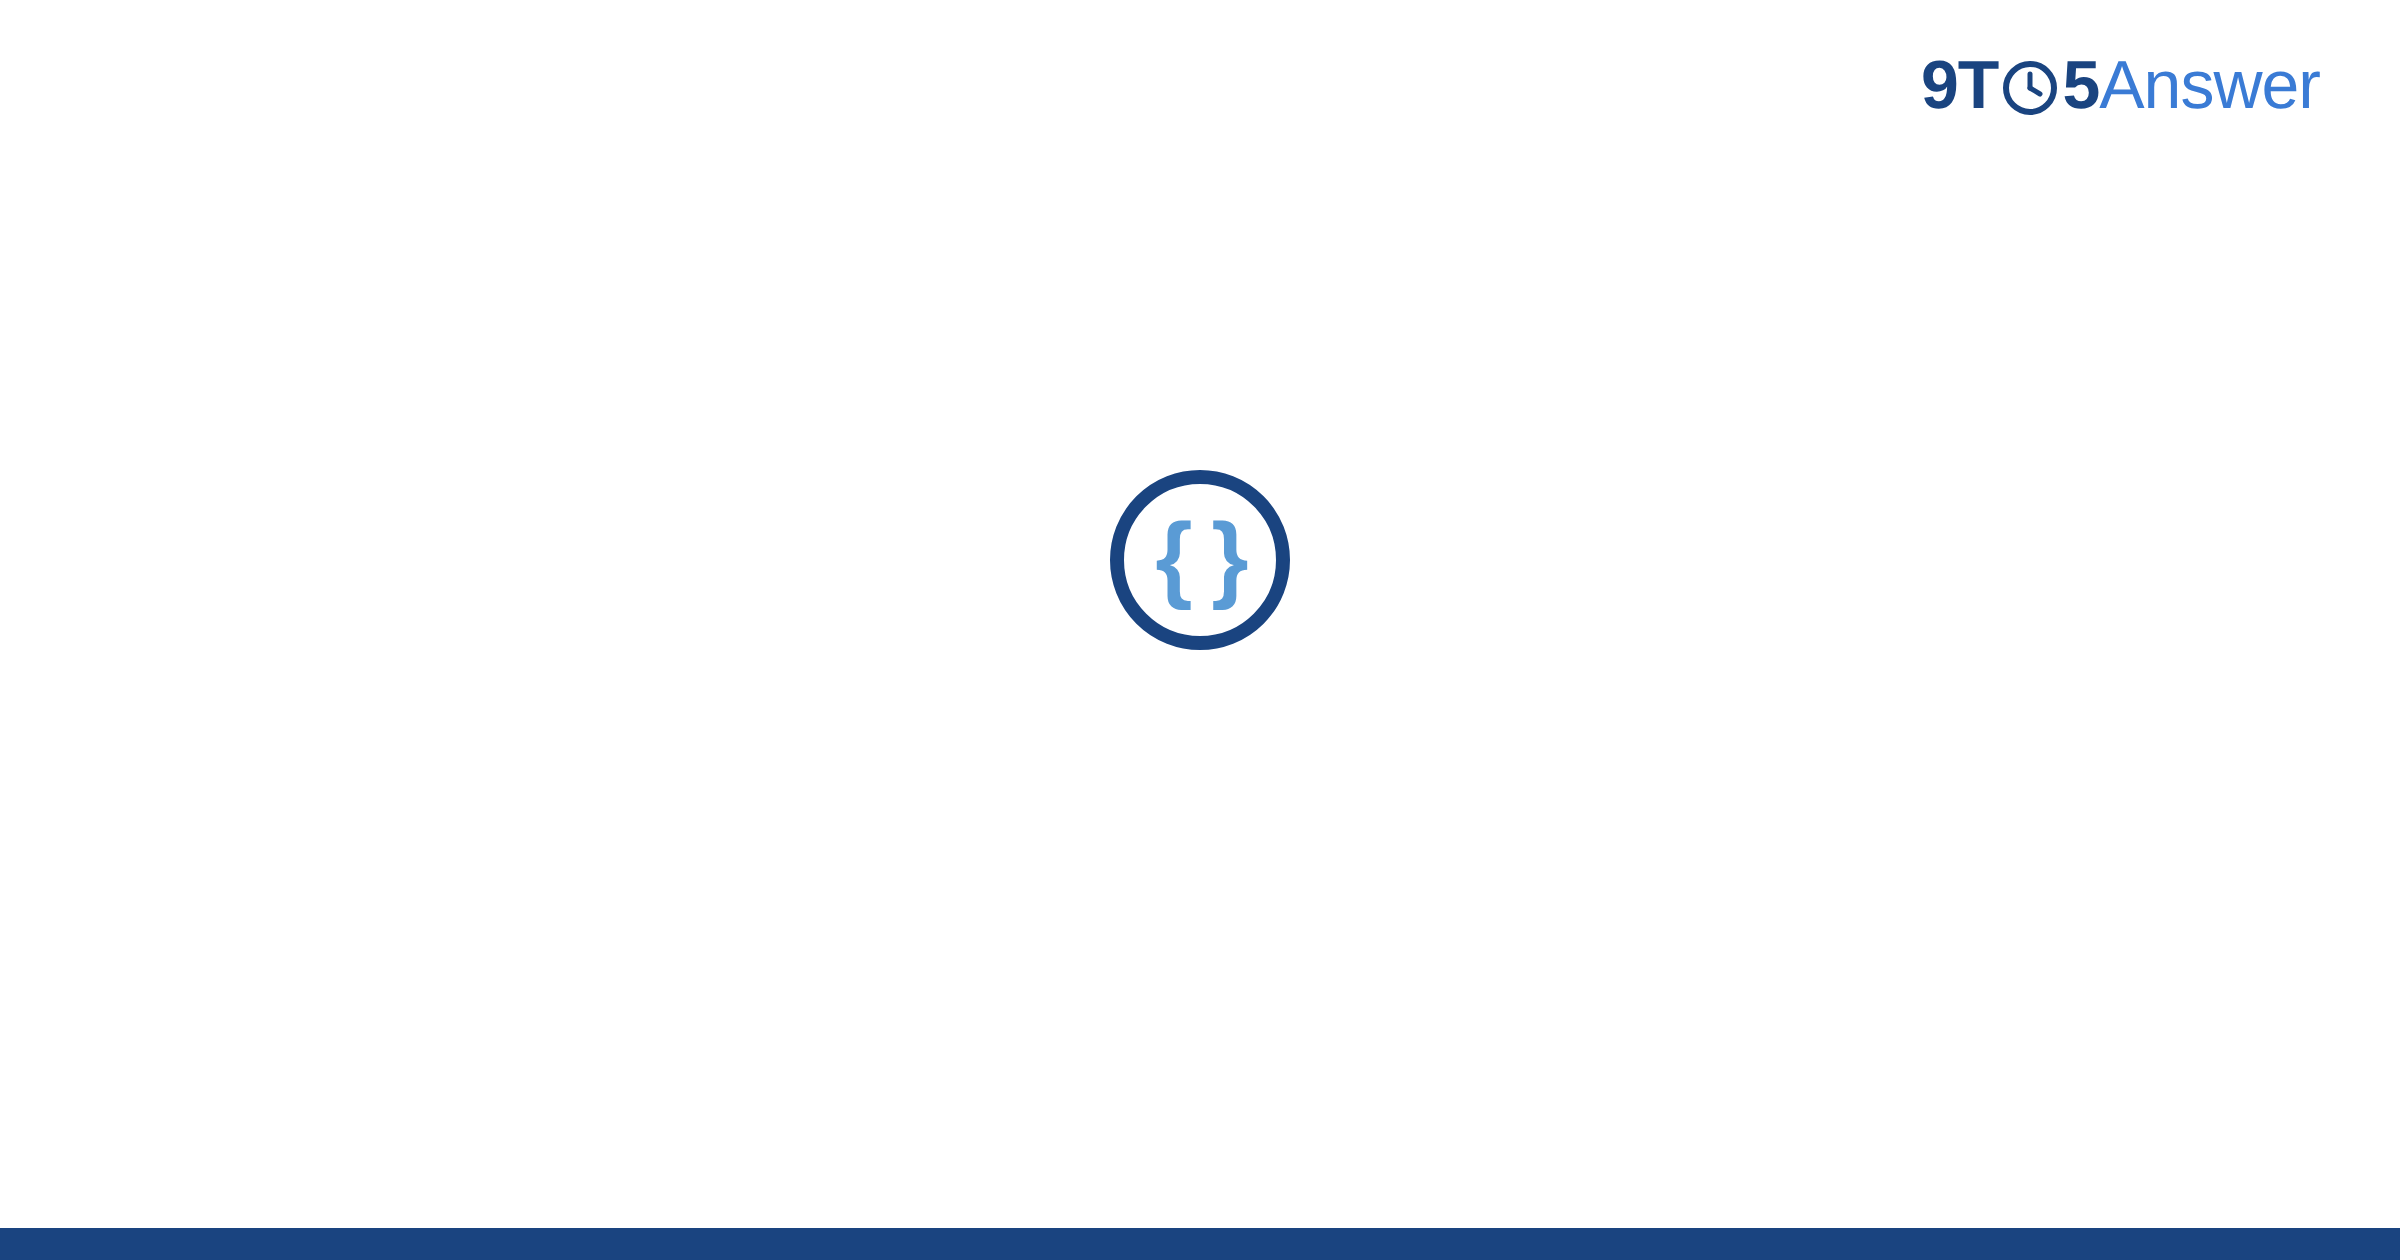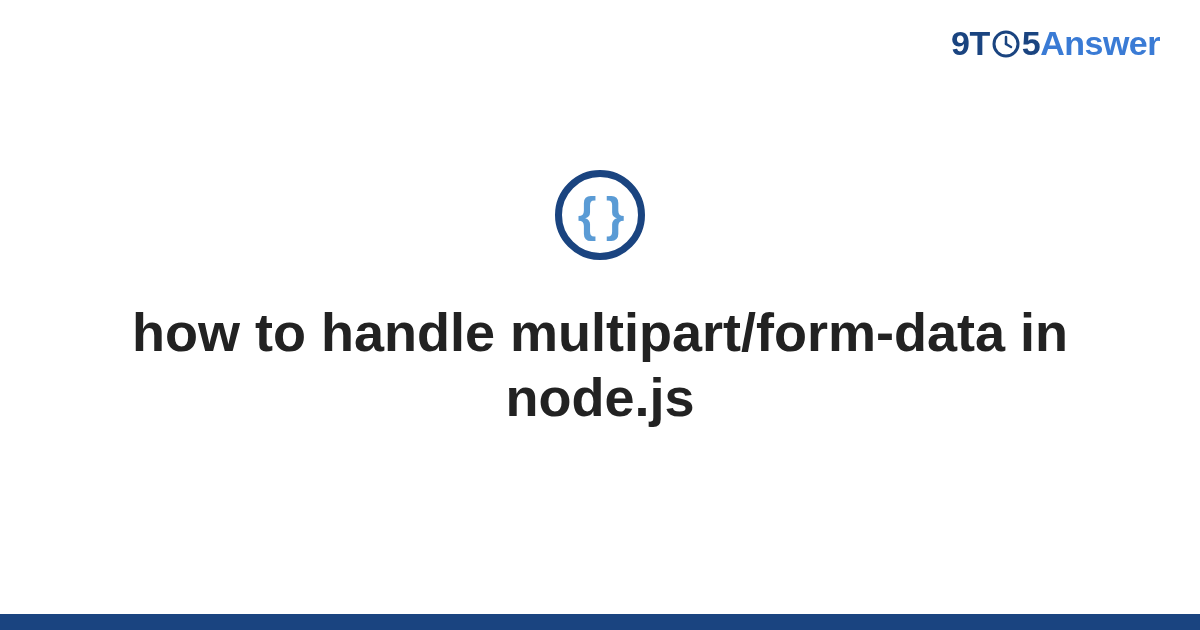--- a/index.html
+++ b/index.html
@@ -42,21 +42,21 @@
     }
     .logo-clock svg {
       width: 30px;
       height: 30px;
     }
     .logo-five {
       color: #1a4480;
     }
     .logo-answer {
       color: #3a7bd5;
-      font-weight: 700;
+      font-weight: 400;
     }
     .content {
       position: absolute;
       top: 0;
       left: 0;
       width: 100%;
       height: 100%;
       display: flex;
       flex-direction: column;
       align-items: center;
@@ -117,16 +117,15 @@
   <span class="logo-five">5</span>
   <span class="logo-answer">Answer</span>
 </div>
 
 <div class="content">
   <div class="icon-wrap">
     <div class="code-icon">
       <span class="code-braces">{ }</span>
     </div>
   </div>
-  <h1 class="title">how to handle multipart/form-data in node.js</h1>
 </div>
 
 <div class="footer-bar"></div>
 
 </body></html>

